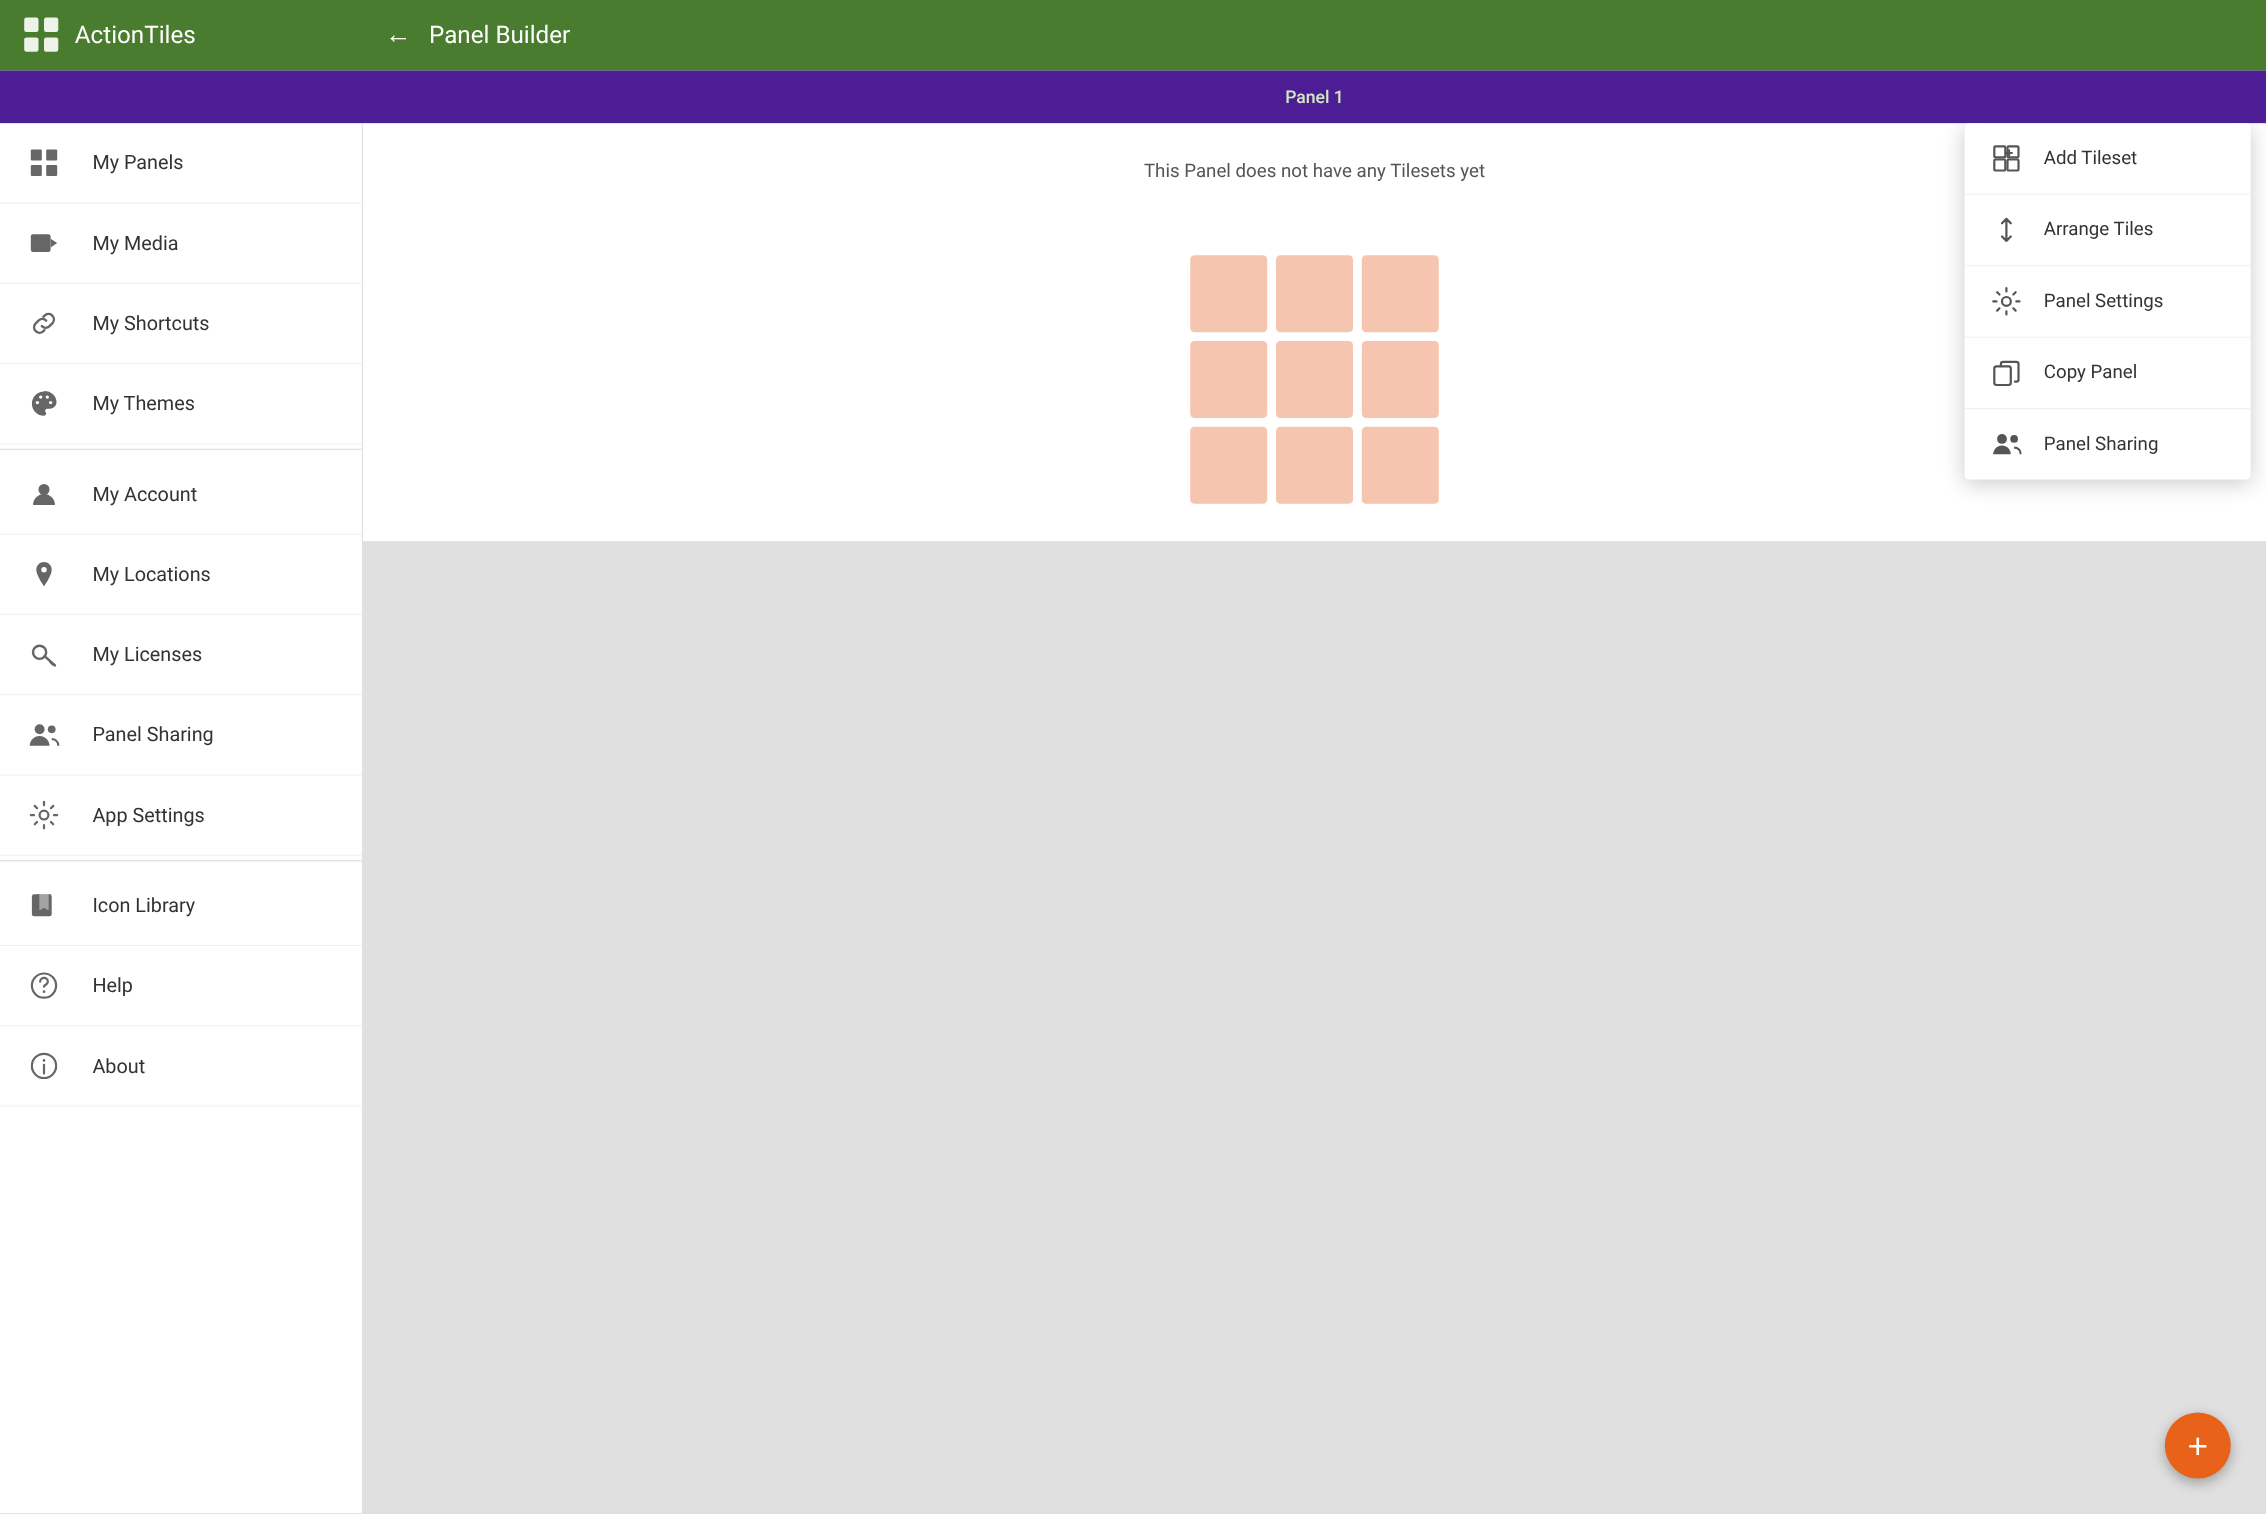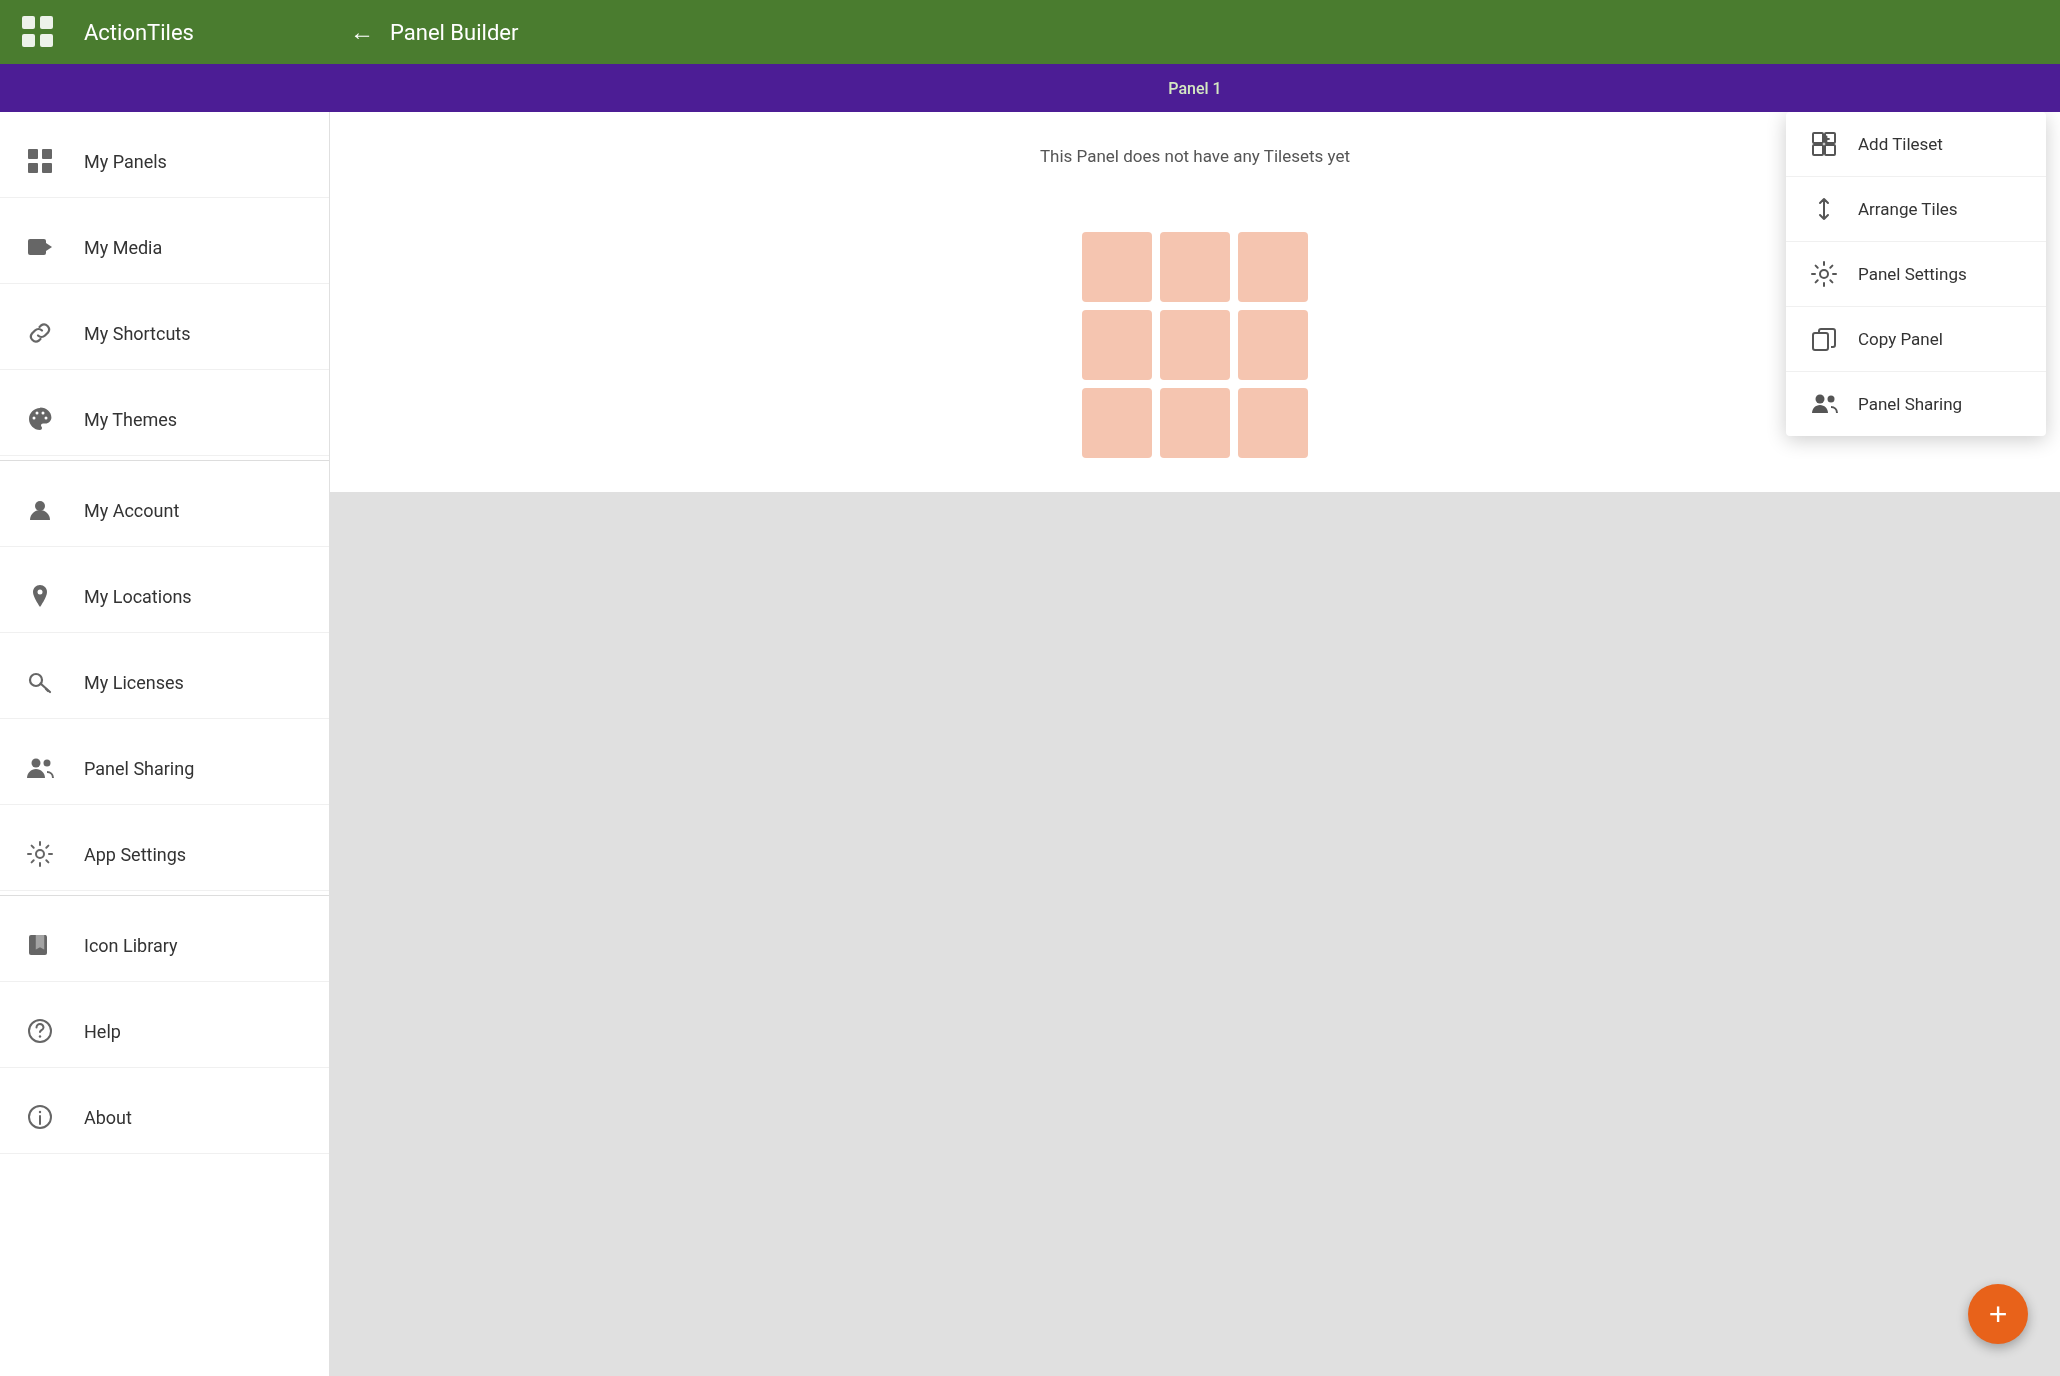--- a/index.html
+++ b/index.html
@@ -13,21 +13,21 @@
       align-items: center;
       height: 64px;
       padding: 0 20px;
       flex-shrink: 0;
       position: relative;
       z-index: 10;
     }
     .header-logo {
       display: flex;
       align-items: center;
-      gap: 28px;
+      gap: 12px;
       width: 310px;
     }
     .header-logo-icon {
       width: 36px;
       height: 36px;
     }
     .header-title {
       font-size: 22px;
       font-weight: 400;
       color: white;
@@ -86,21 +86,20 @@
       border-right: 1px solid #e0e0e0;
     }
     .sidebar-item {
       display: flex;
       align-items: center;
       gap: 28px;
       padding: 20px 24px;
       cursor: pointer;
       border-bottom: 1px solid #f0f0f0;
       min-height: 72px;
-      margin-top: 13px;
     }
     .sidebar-item-icon {
       width: 32px;
       height: 32px;
       display: flex;
       align-items: center;
       justify-content: center;
       color: #555;
       flex-shrink: 0;
     }

